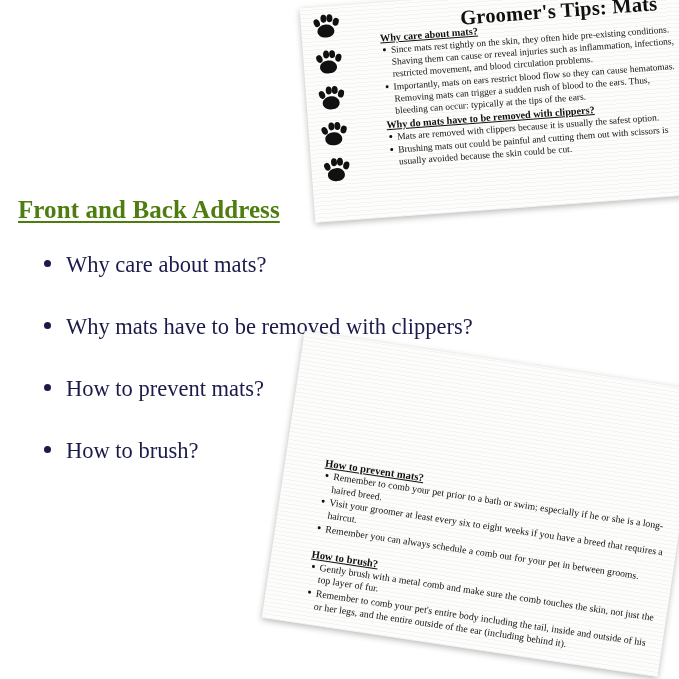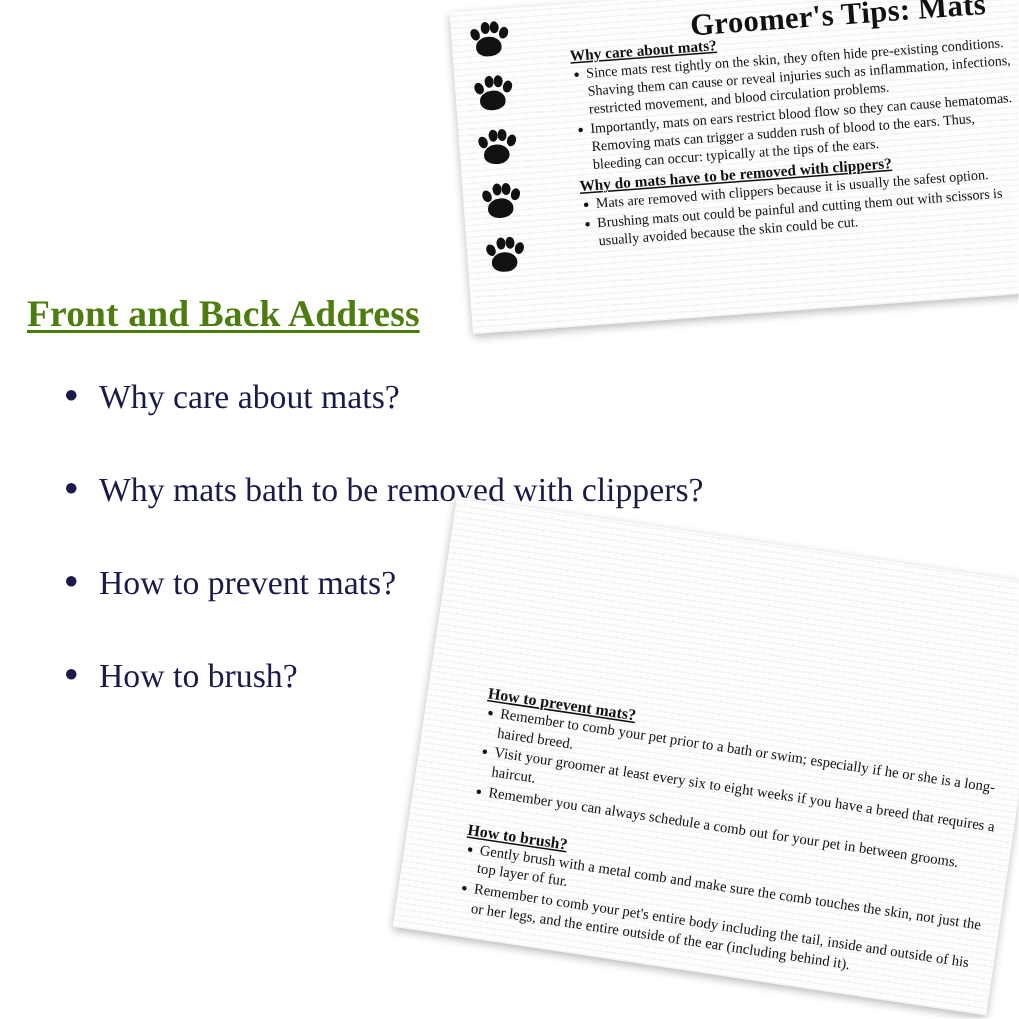--- a/index.html
+++ b/index.html
@@ -191,21 +191,21 @@
 
 <div class="left-panel">
   <div class="headline">Front and Back Address</div>
   <ul class="bullet-list">
     <li>
       <span class="dot"></span>
       <span>Why care about mats?</span>
     </li>
     <li>
       <span class="dot"></span>
-      <span>Why mats bath to be removed with clippers?</span>
+      <span>Why mats have to be removed with clippers?</span>
     </li>
     <li>
       <span class="dot"></span>
       <span>How to prevent mats?</span>
     </li>
     <li>
       <span class="dot"></span>
       <span>How to brush?</span>
     </li>
   </ul>

